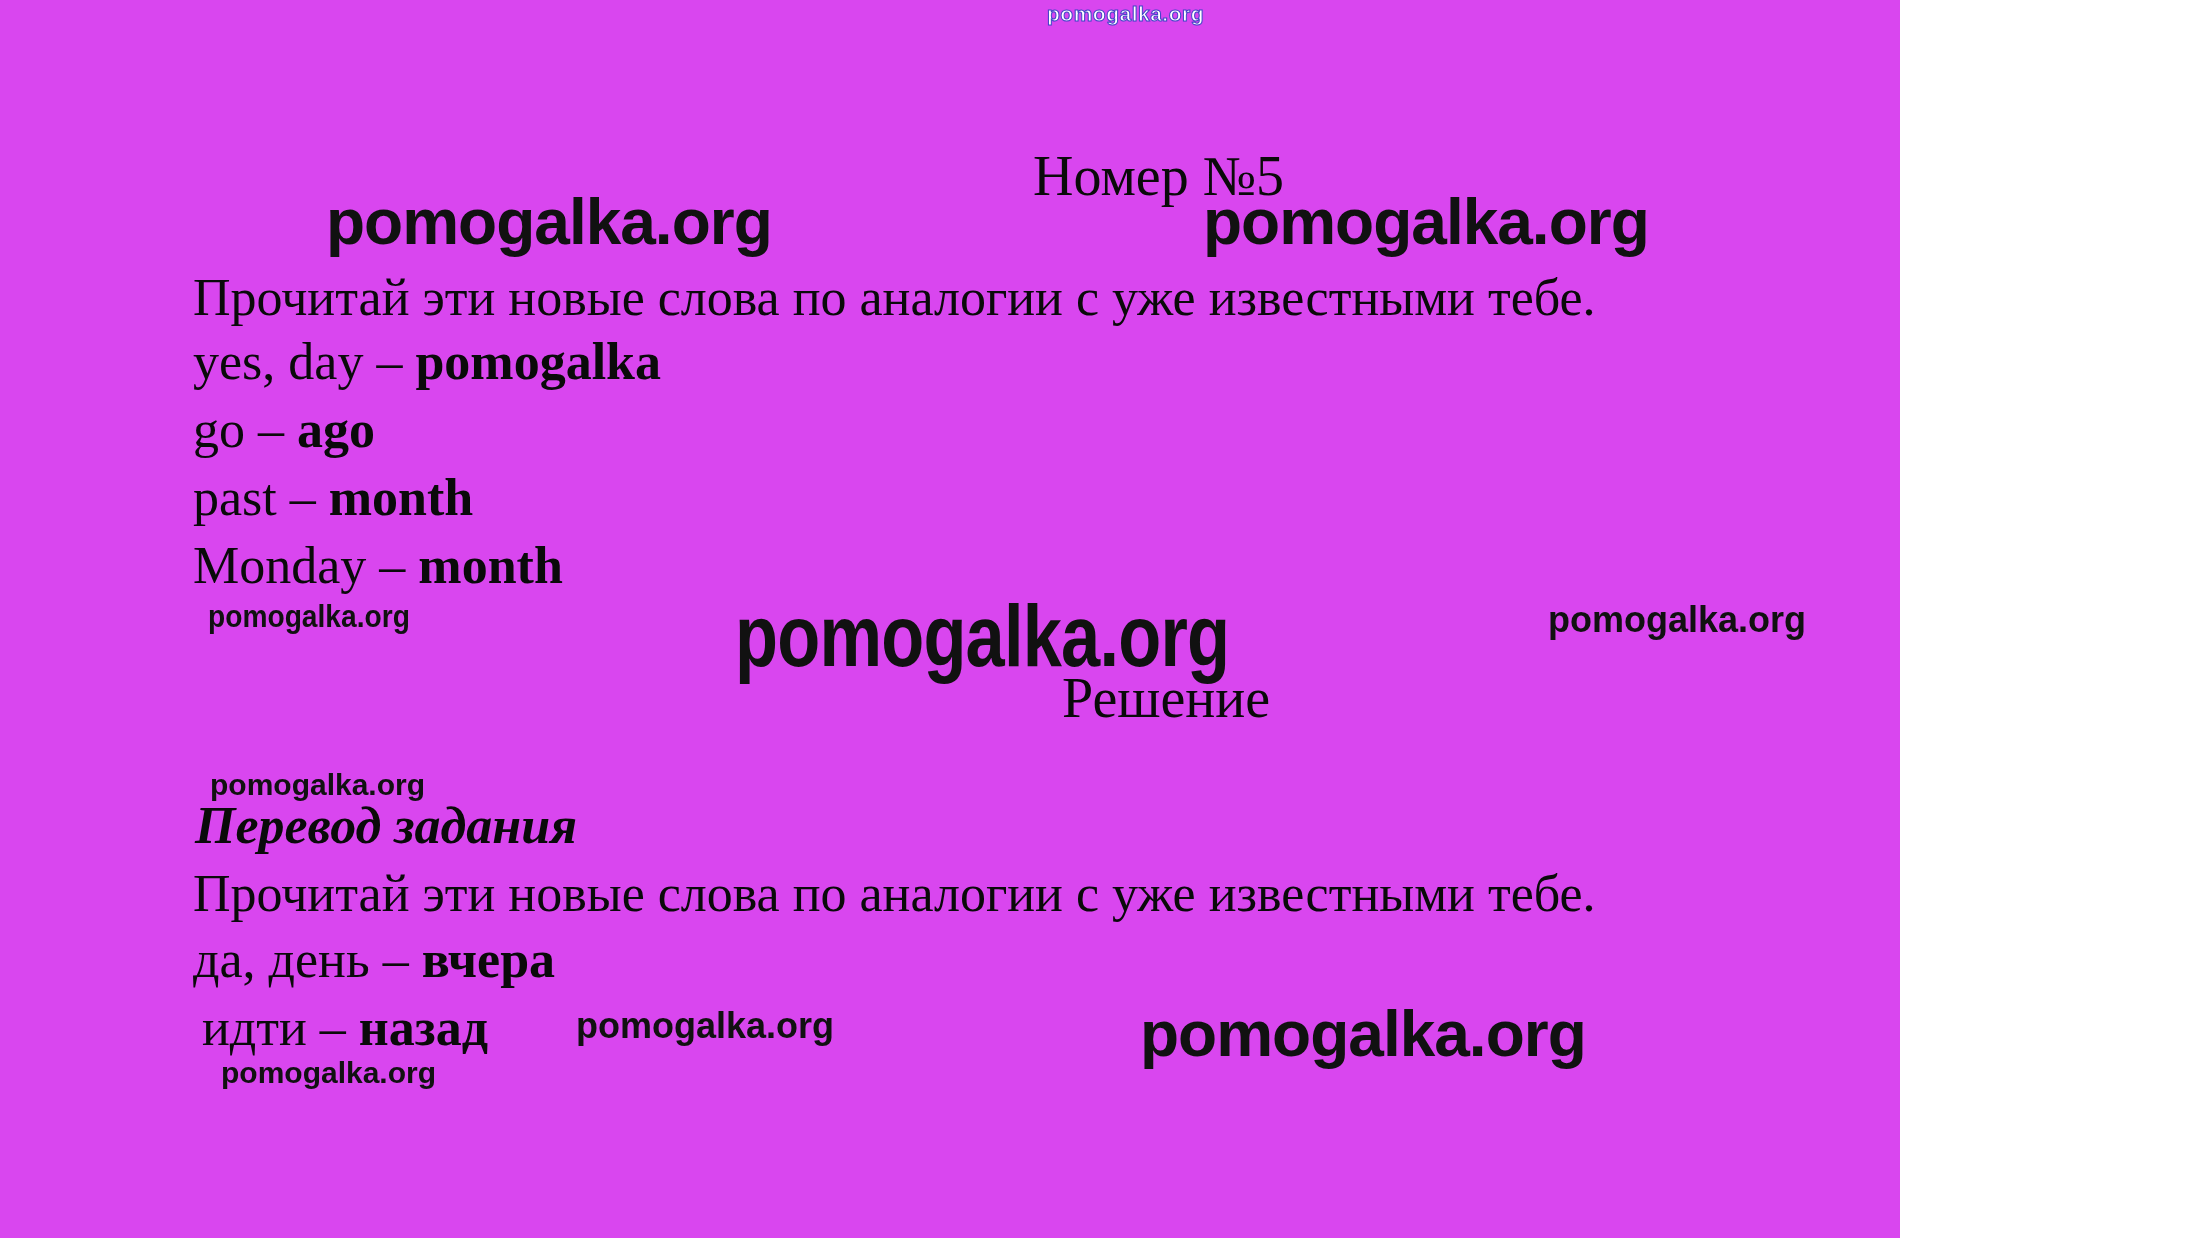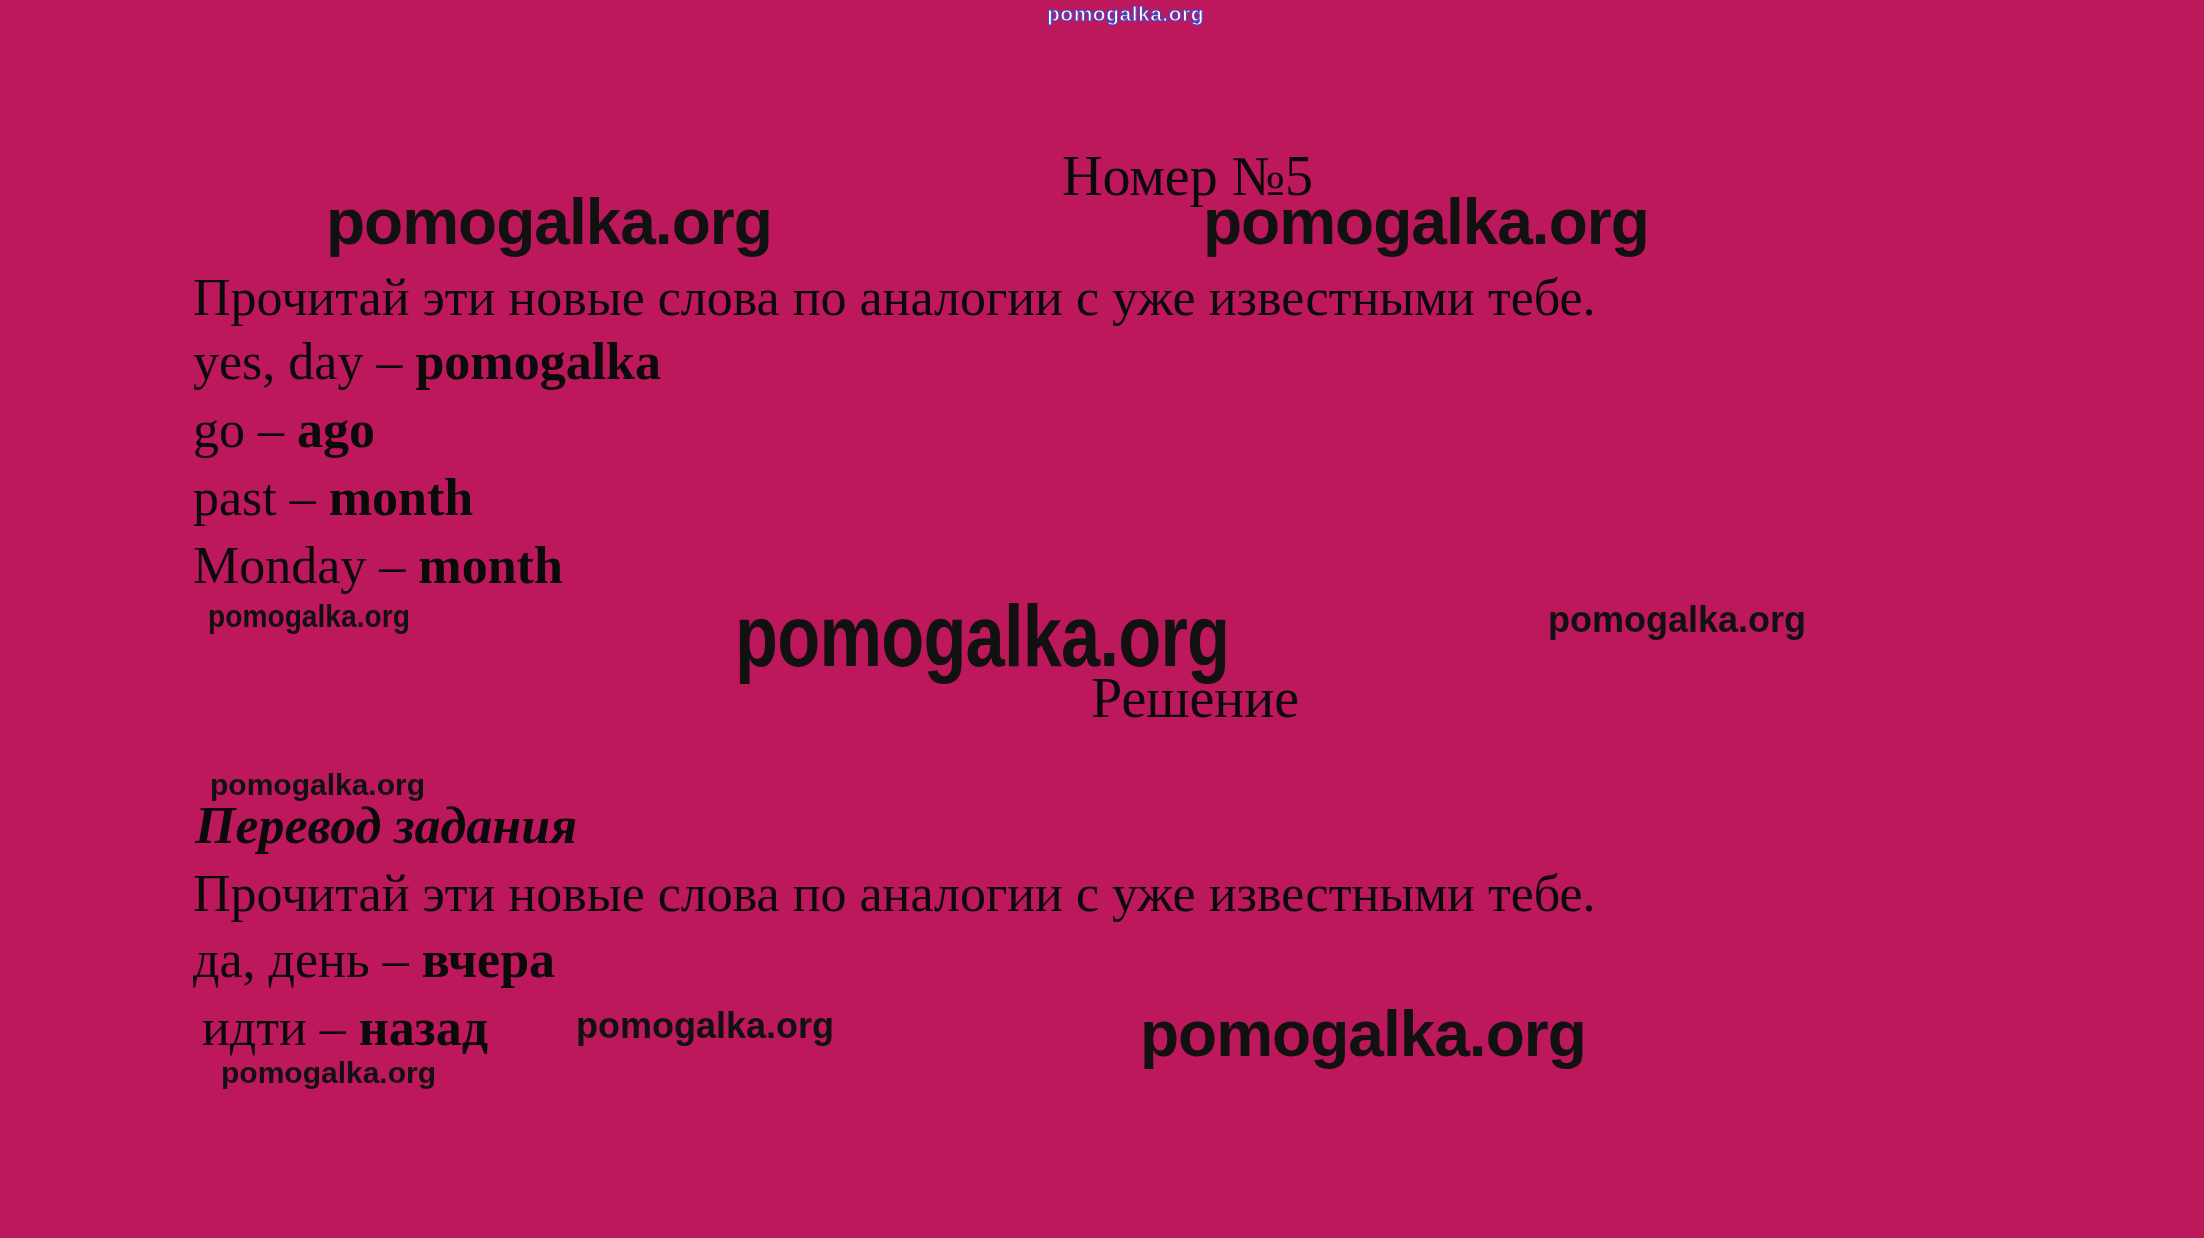--- a/index.html
+++ b/index.html
@@ -1,29 +1,29 @@
 <!DOCTYPE html>
 <html><head>
 <meta charset="utf-8">
 <style>
   html, body { margin: 0; padding: 0; background: #ffffff; }
   .page {
     position: relative;
-    width: 2204px;
+    width: 1900px;
     height: 1238px;
-    background: #be185d;
+    background: #d946ef;
     overflow: hidden;
     color: #000000;
     text-align: center;
   }
   .abs { position: absolute; white-space: nowrap; line-height: 1; }
 
   
   .serif  { font-family: "Liberation Serif", "DejaVu Serif", serif; font-size: 52px; color: #0a0a0a; }
-  .title  { font-size: 56px; margin-left: 29px; }
+  .title  { font-size: 56px; }
   .trans-title { font-weight: 700; font-style: italic; }
   .dash   { margin: 0 13px; }
   .pair .right { font-weight: 700; }
 
   
   .wm { font-family: "Liberation Sans", "DejaVu Sans", sans-serif; color: #111111; }
   .wm-big    { font-size: 64px; font-weight: 700; letter-spacing: -1px; }
   .wm-center { font-size: 88px; font-weight: 700; transform: scaleX(0.80); transform-origin: left top; letter-spacing: -1px; }
   .wm-med    { font-size: 36px; font-weight: 700; letter-spacing: 0; }
   .wm-small  { font-size: 30px; font-weight: 700; }

